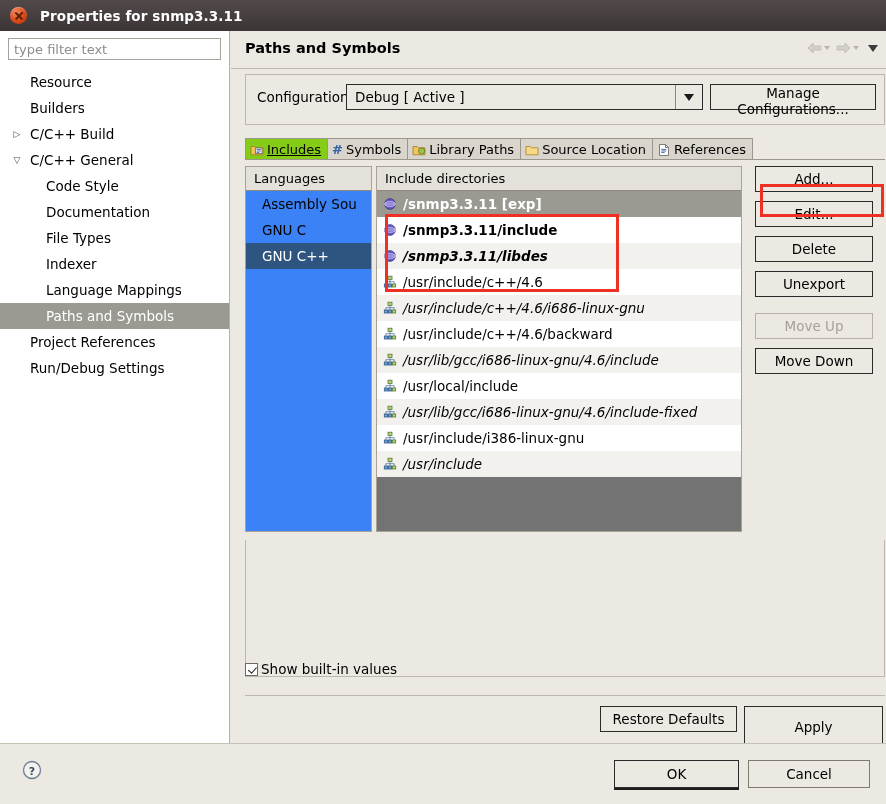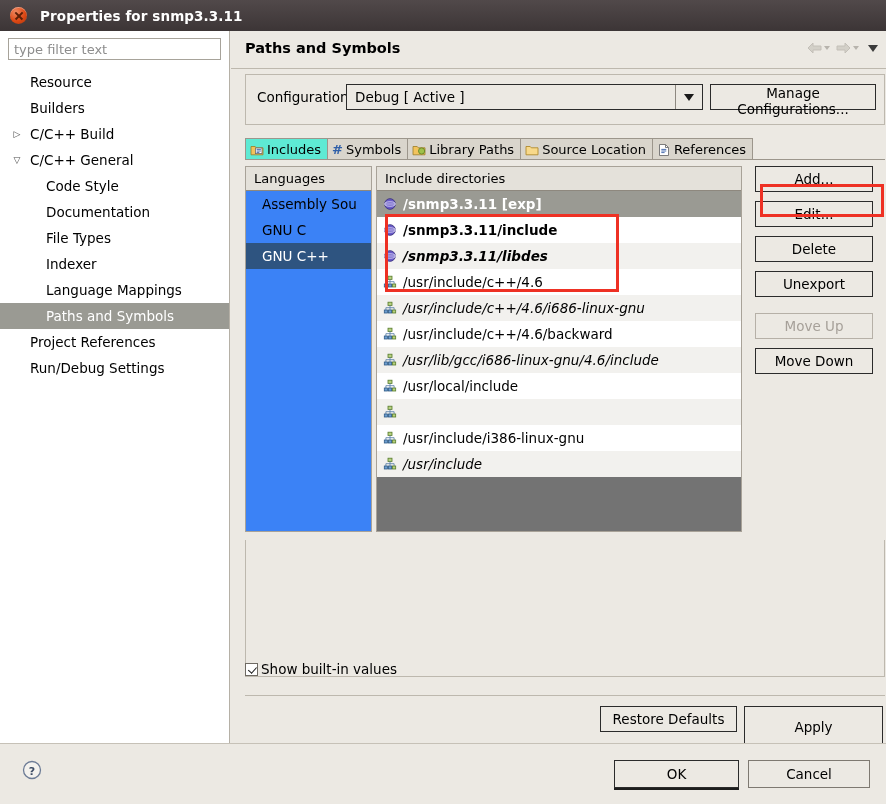--- a/index.html
+++ b/index.html
@@ -240,21 +240,22 @@
     padding: 0 6px 0 4px;
     font-size: 13px;
     background: #d9d5cc;
     border: 1px solid #9c968c;
     border-bottom: none;
     margin-right: -1px;
     cursor: default;
     white-space: nowrap;
   }
   .tab.active {
-    background: #5eead4;
+    background: #84cc16;
+    text-decoration: underline;
   }
   #tab-underline {
     position: absolute;
     left: 14px; top: 128px;
     width: 640px; height: 1px;
     background: #9c968c;
   }
 
   
   .ic { display:block; flex: 0 0 auto; }
@@ -683,20 +684,21 @@
             <span class="inc-label">/usr/local/include</span>
           </div>
           <div class="inc-row alt">
             <svg class="ic" width="14" height="14" viewBox="0 0 14 14">
               <rect x="5" y="1.2" width="4" height="3.2" fill="#b7d17e" stroke="#567a2c" stroke-width=".8"></rect>
               <path d="M7 4.4v2.3M2.9 6.7h8.2M2.9 6.7v2.2M11.1 6.7v2.2M7 6.7v2.2" stroke="#5a7fa8" stroke-width=".85" fill="none"></path>
               <rect x="1.3" y="9" width="3.2" height="3" fill="#6f9fd0" stroke="#2f5b86" stroke-width=".8"></rect>
               <rect x="5.4" y="9" width="3.2" height="3" fill="#6f9fd0" stroke="#2f5b86" stroke-width=".8"></rect>
               <rect x="9.5" y="9" width="3.2" height="3" fill="#b7d17e" stroke="#567a2c" stroke-width=".8"></rect>
             </svg>
+            <span class="inc-label">/usr/lib/gcc/i686-linux-gnu/4.6/include-fixed</span>
           </div>
           <div class="inc-row">
             <svg class="ic" width="14" height="14" viewBox="0 0 14 14">
               <rect x="5" y="1.2" width="4" height="3.2" fill="#b7d17e" stroke="#567a2c" stroke-width=".8"></rect>
               <path d="M7 4.4v2.3M2.9 6.7h8.2M2.9 6.7v2.2M11.1 6.7v2.2M7 6.7v2.2" stroke="#5a7fa8" stroke-width=".85" fill="none"></path>
               <rect x="1.3" y="9" width="3.2" height="3" fill="#6f9fd0" stroke="#2f5b86" stroke-width=".8"></rect>
               <rect x="5.4" y="9" width="3.2" height="3" fill="#6f9fd0" stroke="#2f5b86" stroke-width=".8"></rect>
               <rect x="9.5" y="9" width="3.2" height="3" fill="#b7d17e" stroke="#567a2c" stroke-width=".8"></rect>
             </svg>
             <span class="inc-label">/usr/include/i386-linux-gnu</span>

